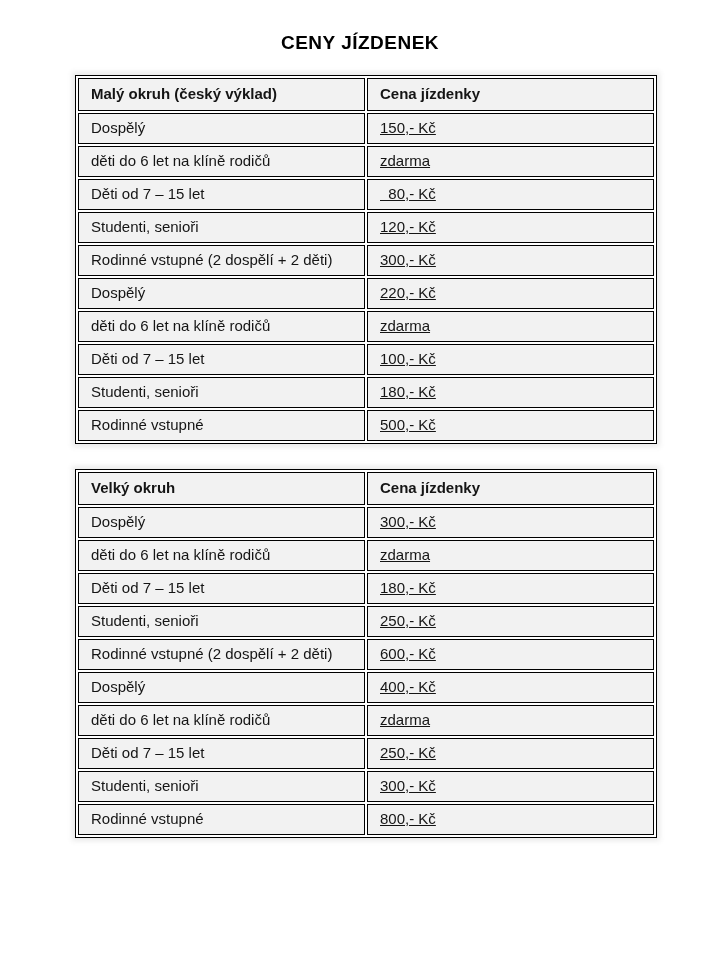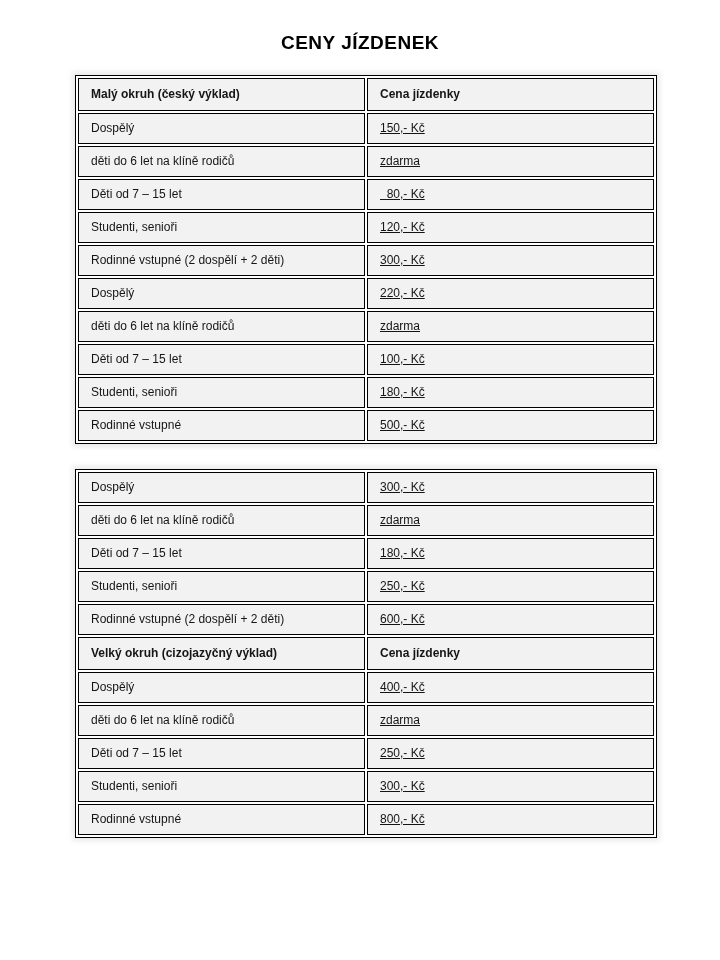--- a/index.html
+++ b/index.html
@@ -37,21 +37,21 @@
     border: 1px solid #000;
     box-shadow: 0 0 5px 3px rgba(100,100,100,0.13);
     table-layout: fixed;
   }
   table.price-table.first { margin-top: 21px; }
   table.price-table.second { margin-top: 25px; }
   td {
     border: 1px solid #000;
     background: #f2f2f2;
     padding: 4px 10px 5px 12px;
-    font-size: 12px;
+    font-size: 15px;
     line-height: 20px;
     vertical-align: top;
     overflow: hidden;
   }
   td.col-label { width: 50%; }
   td.col-price { width: 50%; }
   tr.section-header td {
     font-weight: bold;
     padding-top: 5px;
     padding-bottom: 6px;
@@ -112,20 +112,24 @@
         </tr>
         <tr>
           <td class="col-label">Rodinné vstupné</td>
           <td class="col-price price-cell">500,- Kč</td>
         </tr>
       </tbody>
     </table>
 
     <table class="price-table second">
       <tbody>
+        <tr class="section-header">
+          <td class="col-label">Velký okruh</td>
+          <td class="col-price">Cena jízdenky</td>
+        </tr>
         <tr>
           <td class="col-label">Dospělý</td>
           <td class="col-price price-cell">300,- Kč</td>
         </tr>
         <tr>
           <td class="col-label">děti do 6 let na klíně rodičů</td>
           <td class="col-price price-cell">zdarma</td>
         </tr>
         <tr>
           <td class="col-label">Děti od 7 – 15 let</td>
@@ -133,24 +137,20 @@
         </tr>
         <tr>
           <td class="col-label">Studenti, senioři</td>
           <td class="col-price price-cell">250,- Kč</td>
         </tr>
         <tr>
           <td class="col-label">Rodinné vstupné (2 dospělí + 2 děti)</td>
           <td class="col-price price-cell">600,- Kč</td>
         </tr>
 
-        <tr class="section-header">
-          <td class="col-label">Velký okruh (cizojazyčný výklad)</td>
-          <td class="col-price">Cena jízdenky</td>
-        </tr>
         <tr>
           <td class="col-label">Dospělý</td>
           <td class="col-price price-cell">400,- Kč</td>
         </tr>
         <tr>
           <td class="col-label">děti do 6 let na klíně rodičů</td>
           <td class="col-price price-cell">zdarma</td>
         </tr>
         <tr>
           <td class="col-label">Děti od 7 – 15 let</td>

